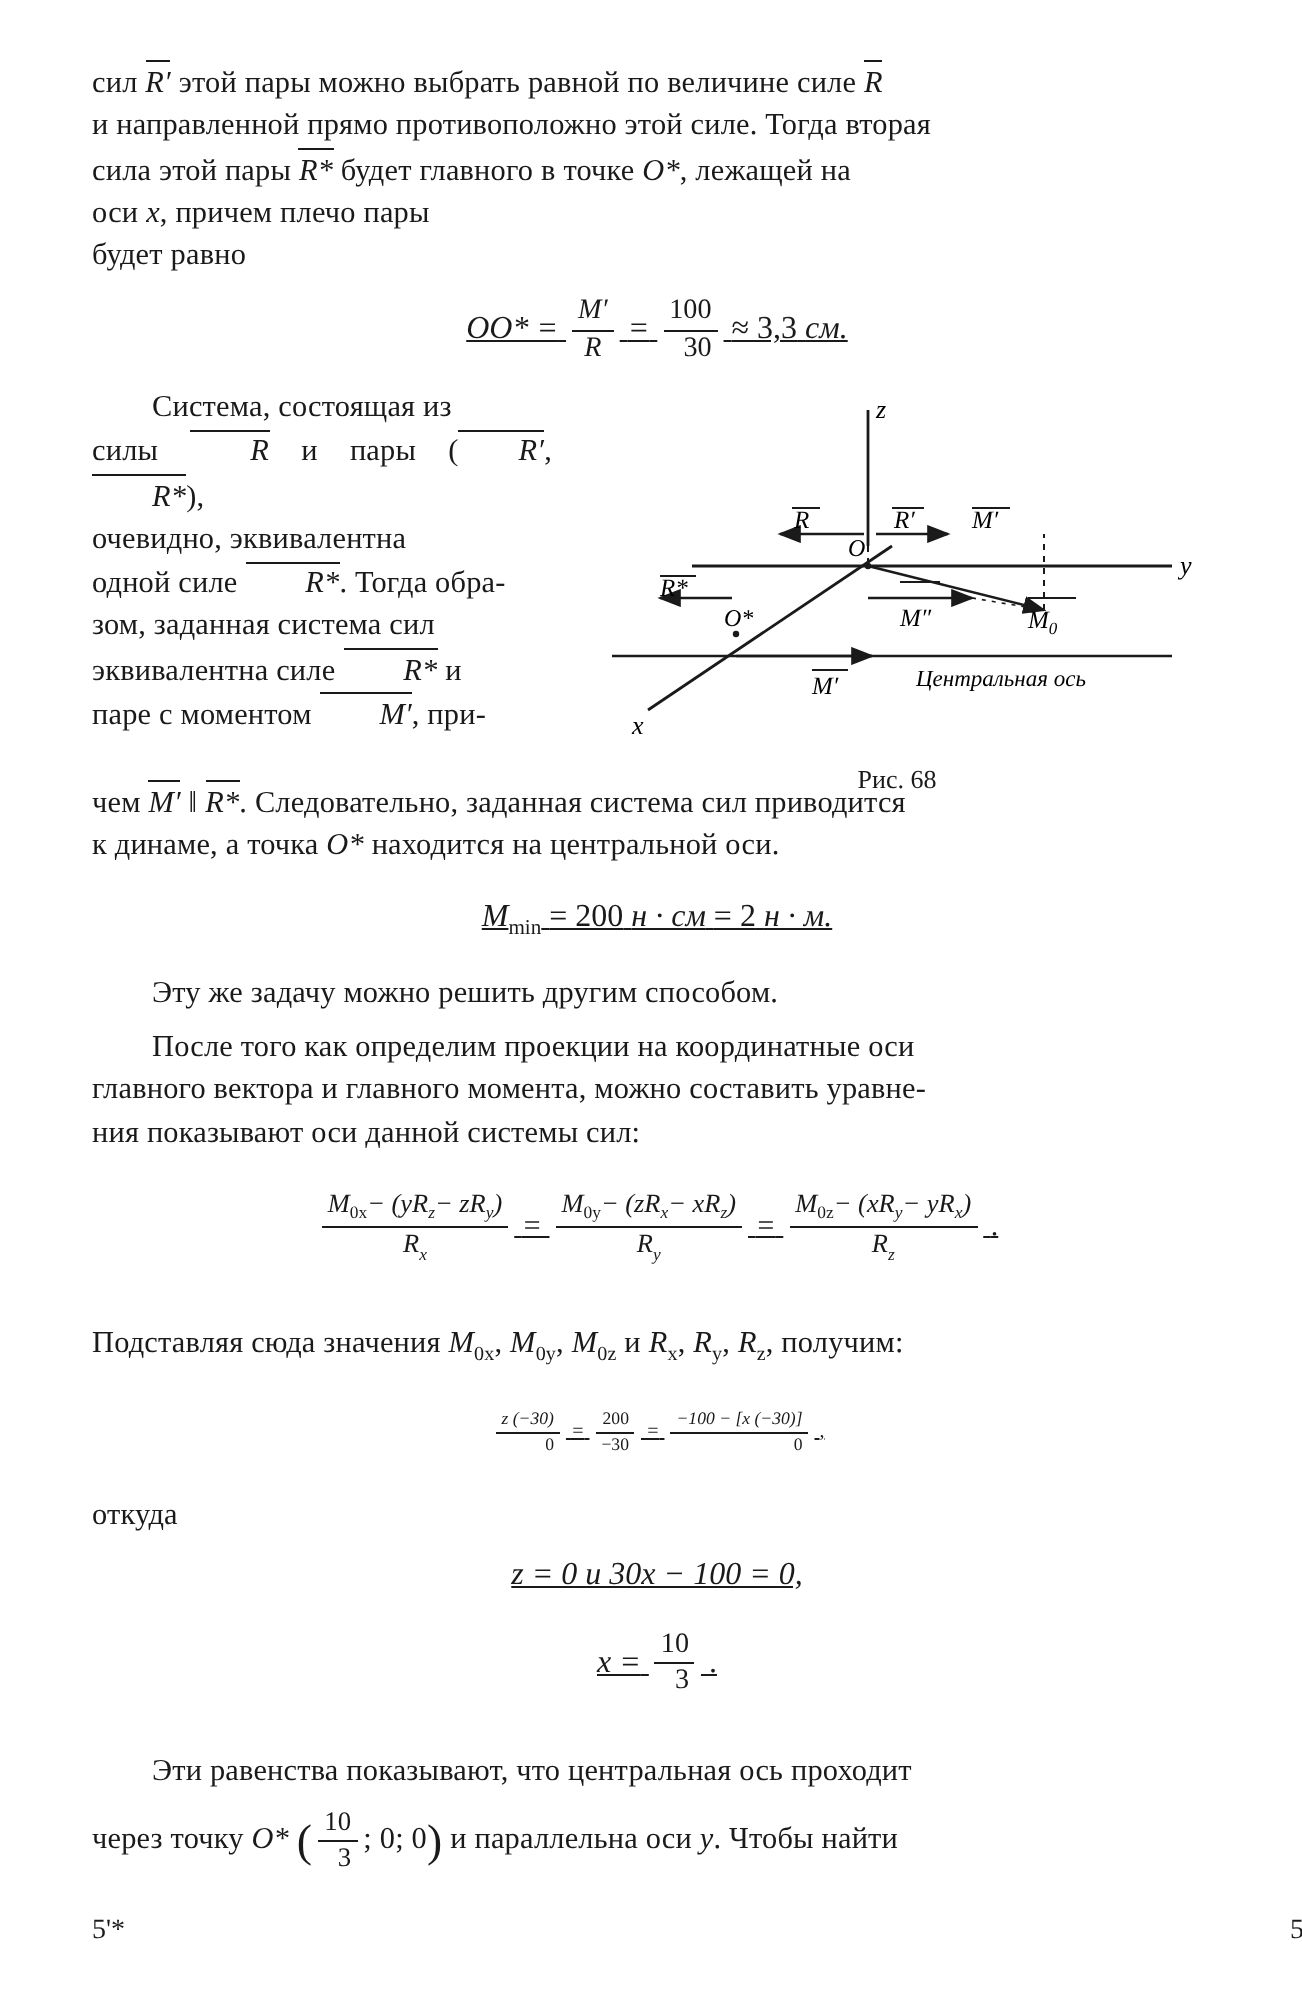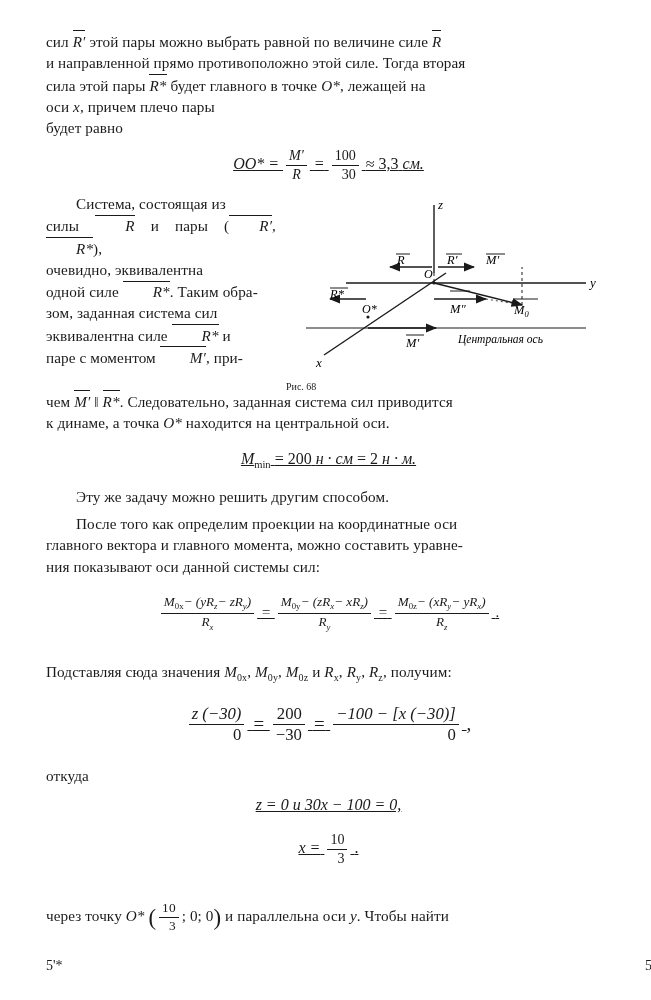--- a/index.html
+++ b/index.html
@@ -83,22 +83,22 @@
   }
   .figbox {
     float: right;
     width: 325px;
     height: 195px;
     margin-left: 10px;
     margin-top: 2px;
     position: relative;
   }
   .figcap {
-    text-align: left;
-    font-size: 10px;
+    text-align: center;
+    font-size: 13px;
     margin-top: 2px;
   }
   .leftcol p {
     text-align: justify;
   }
 
   .pagefooter {
     position: absolute;
     left: 46px;
     right: 40px;
@@ -230,21 +230,21 @@
 
       <div class="leftcol">
         <p class="indent">
           <span>Система,  состоящая  из</span><br>
           <span>силы</span>
           <span class="ovl it">R</span>
           <span>и  пары  (</span><span class="ovl it">R′</span><span>,</span>
           <span class="ovl it">R*</span><span>),</span><br>
           <span>очевидно,     эквивалентна</span><br>
           <span>одной силе</span>
-          <span class="ovl it">R*</span><span>. Таким обра-</span><br>
+          <span class="ovl it">R*</span><span>. Тогда обра-</span><br>
           <span>зом,  заданная  система  сил</span><br>
           <span>эквивалентна  силе</span>
           <span class="ovl it">R*</span>
           <span>и</span><br>
           <span>паре с моментом</span>
           <span class="ovl it">M′</span><span>,  при-</span>
         </p>
       </div>
       <div style="clear: both;"></div>
     </div>
@@ -306,21 +306,21 @@
       <span>Подставляя сюда значения</span>
       <span class="it">M</span><sub>0x</sub><span>,</span>
       <span class="it">M</span><sub>0y</sub><span>,</span>
       <span class="it">M</span><sub>0z</sub>
       <span>и</span>
       <span class="it">R</span><sub>x</sub><span>,</span>
       <span class="it">R</span><sub>y</sub><span>,</span>
       <span class="it">R</span><sub>z</sub><span>, получим:</span>
     </p>
 
-    <div class="formula" style="font-size:19px; margin-top:20px; margin-bottom:20px;">
+    <div class="formula" style="font-size:10px; margin-top:20px; margin-bottom:20px;">
       <span class="frac">
         <span class="num">z (−30)</span>
         <span class="den upright">0</span>
       </span>
       <span>=</span>
       <span class="frac">
         <span class="num upright">200</span>
         <span class="den upright">−30</span>
       </span>
       <span>=</span>
@@ -342,20 +342,23 @@
 
     <div class="formula" style="margin-top:18px; margin-bottom:26px;">
       <span>x =</span>
       <span class="frac">
         <span class="num upright">10</span>
         <span class="den upright">3</span>
       </span>
       <span class="upright">.</span>
     </div>
 
+    <p>
+      <span style="padding-left:30px">Эти  равенства  показывают,  что  центральная  ось  проходит</span>
+    </p>
     <div style="height:8px"></div>
     <p>
       <span>через  точку</span>
       <span class="it">O*</span>
       <span style="font-size:1.5em; vertical-align:-0.18em;">(</span><span class="frac"><span class="num upright">10</span><span class="den upright">3</span></span><span>; 0; 0</span><span style="font-size:1.5em; vertical-align:-0.18em;">)</span>
       <span>и  параллельна  оси</span>
       <span class="it">y</span><span>. Чтобы  найти</span>
     </p>
 
   </div>

